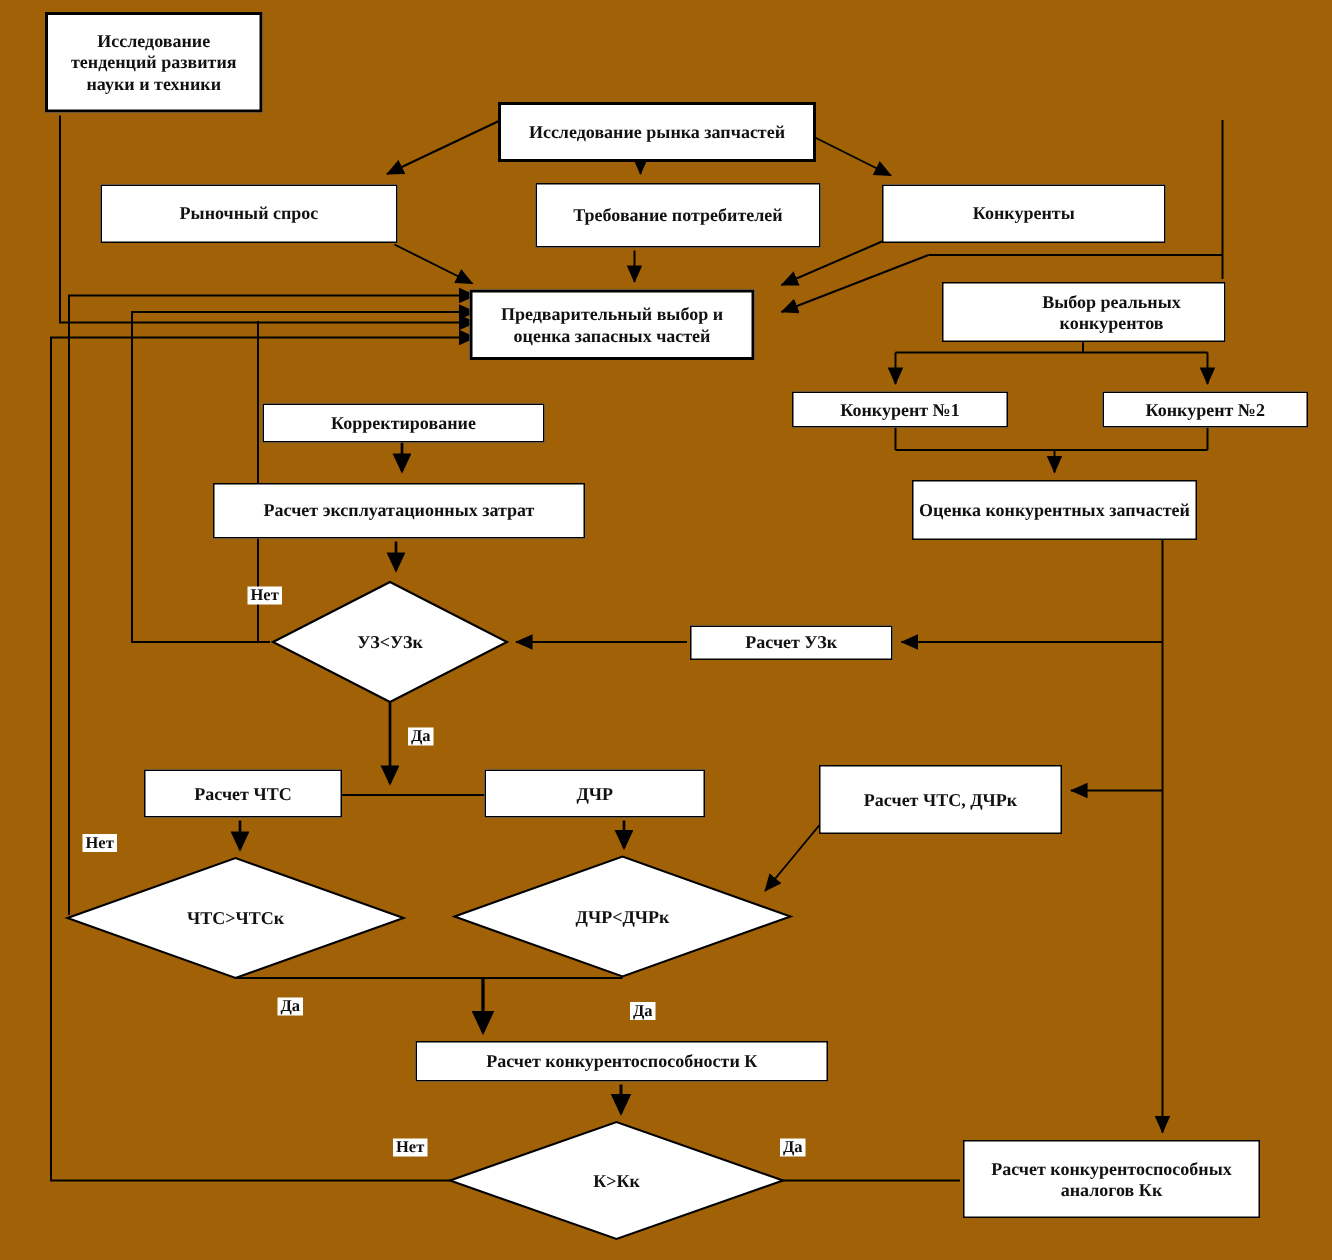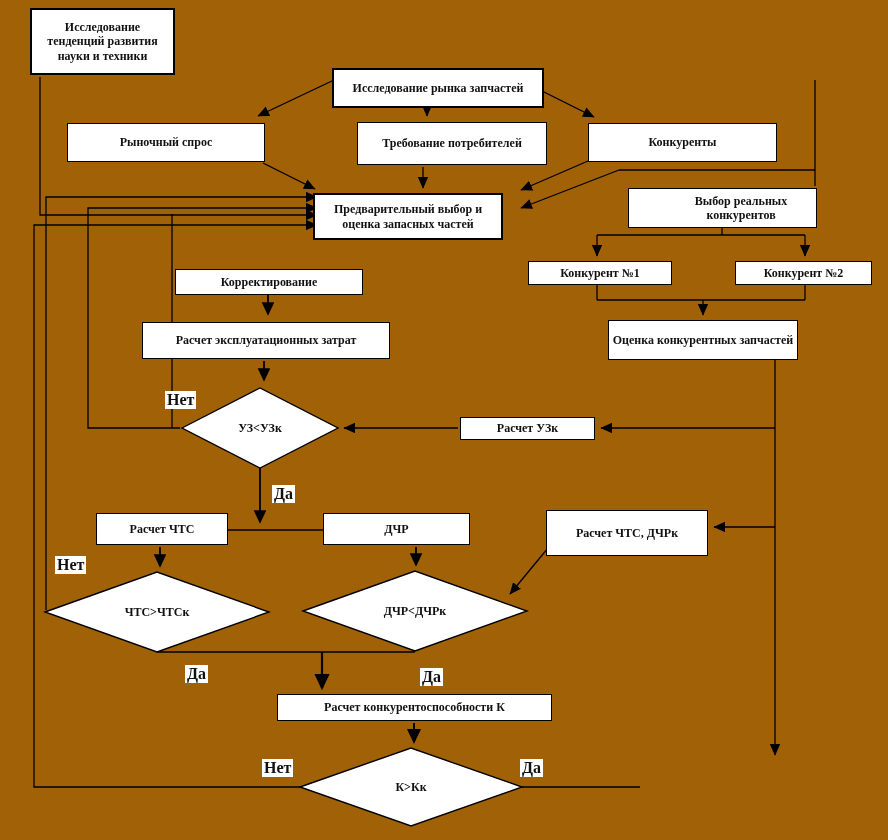--- a/index.html
+++ b/index.html
@@ -13,21 +13,21 @@
     position:absolute;z-index:1;background:#fff;border:1.5px solid #000;
     display:flex;align-items:center;justify-content:center;text-align:center;
     font-size:12px;line-height:1.18;padding:1px 3px;box-sizing:border-box;
   }
   .node.b2{border-width:2px;}
   .dlabel{
     position:absolute;z-index:1;display:flex;align-items:center;justify-content:center;
     text-align:center;font-size:12px;background:transparent;
   }
   .elabel{
-    position:absolute;z-index:1;font-size:16px;background:#fff;padding:0 2px;
+    position:absolute;z-index:1;font-size:11px;background:#fff;padding:0 2px;
   }
 </style>
 </head>
 <body>
 
 <div id="canvas">
 
   <svg id="wires" width="888" height="840" viewBox="0 0 888 840">
     <defs>
       <marker id="ah" markerWidth="11" markerHeight="9" refX="8.5" refY="4" orient="auto">
@@ -133,20 +133,21 @@
   <div class="node" style="left:460px;top:417px;width:135px;height:23px;">Расчет УЗк</div>
 
   <div class="node" style="left:96px;top:513px;width:132px;height:32px;">Расчет ЧТС</div>
 
   <div class="node" style="left:323px;top:513px;width:147px;height:32px;">ДЧР</div>
 
   <div class="node" style="left:546px;top:510px;width:162px;height:46px;">Расчет ЧТС, ДЧРк</div>
 
   <div class="node" style="left:277px;top:694px;width:275px;height:27px;">Расчет конкурентоспособности К</div>
 
+  <div class="node" style="left:642px;top:760px;width:198px;height:52px;">Расчет конкурентоспособных аналогов Кк</div>
 
   <div class="dlabel" style="left:200px;top:416px;width:120px;height:24px;">УЗ&lt;УЗк</div>
 
   <div class="dlabel" style="left:87px;top:600px;width:140px;height:24px;">ЧТС&gt;ЧТСк</div>
 
   <div class="dlabel" style="left:345px;top:599px;width:140px;height:24px;">ДЧР&lt;ДЧРк</div>
 
   <div class="dlabel" style="left:351px;top:775px;width:120px;height:24px;">К&gt;Кк</div>
 
   <div class="elabel" style="left:165px;top:391px;">Нет</div>

